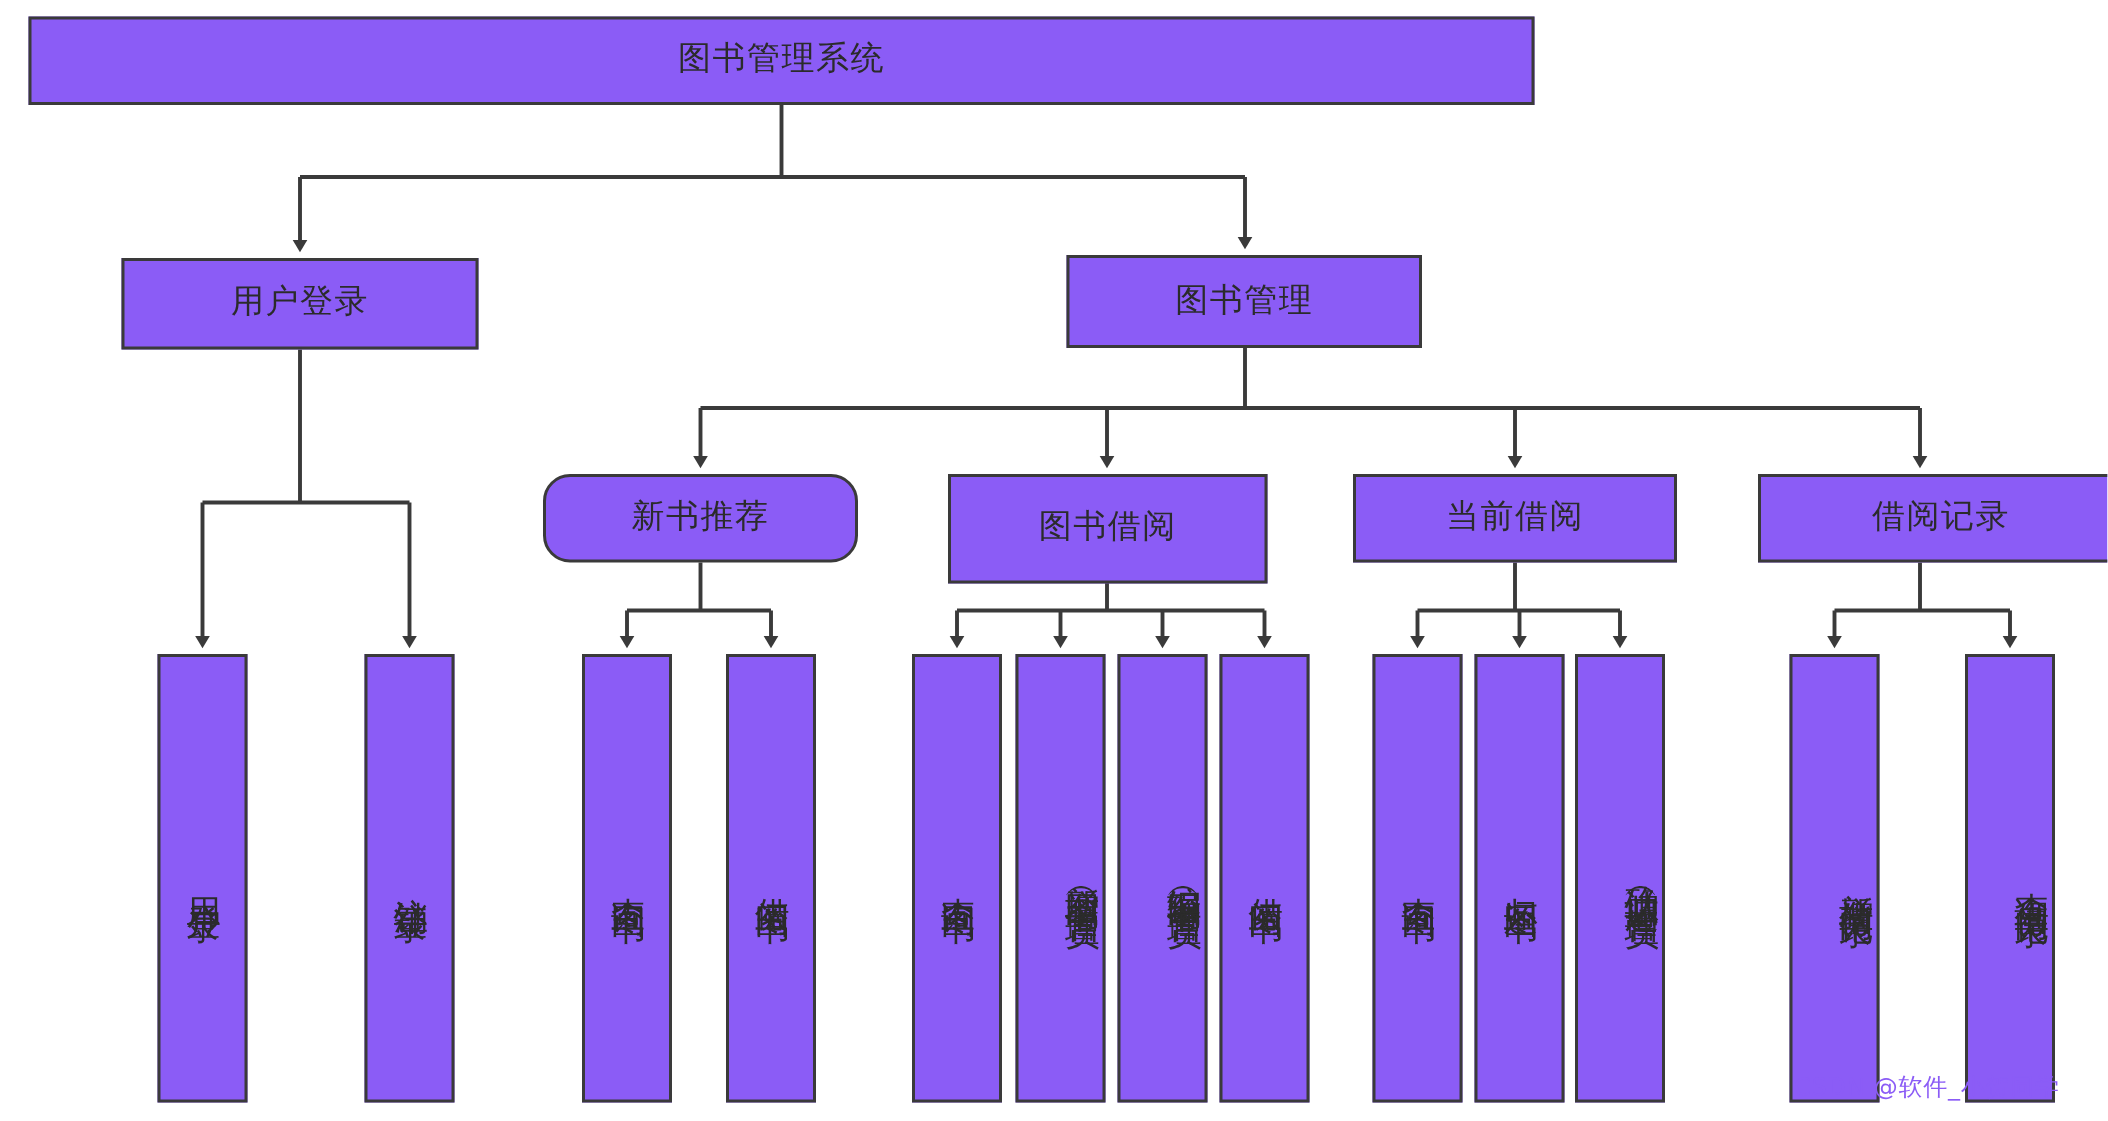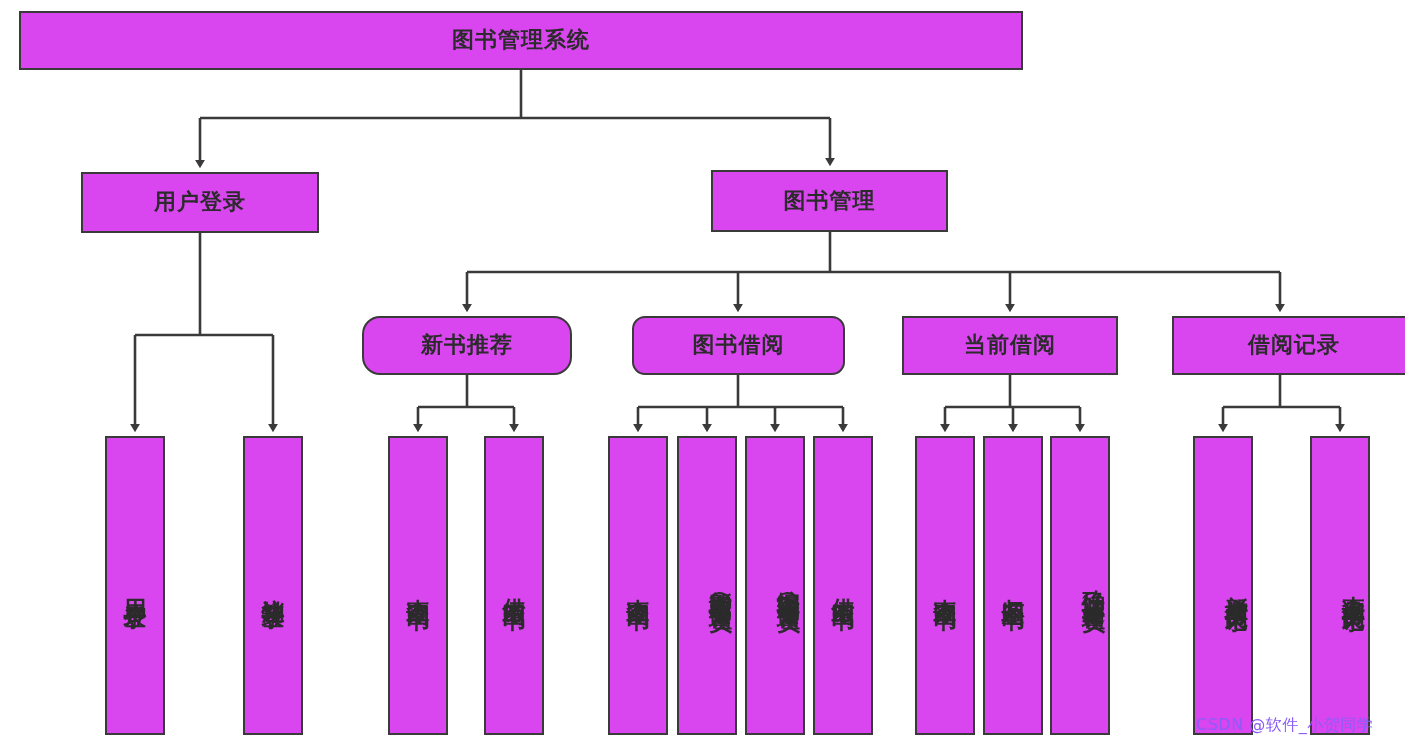--- a/index.html
+++ b/index.html
@@ -22,27 +22,26 @@
     position: absolute;
     left: 0;
     top: 0;
     width: 1405px;
     height: 747px;
   }
   .node {
     position: absolute;
     box-sizing: border-box;
     border: 2.5px solid #3a3a3a;
-    background: #d946ef;
+    background: #8b5cf6;
     display: flex;
     align-items: center;
     justify-content: center;
     color: #2b2b2b;
     z-index: 3;
-    font-weight: bold;
   }
   .node-h {
     font-size: 22px;
     letter-spacing: 1px;
     line-height: 1.2;
     white-space: nowrap;
   }
   .node-v {
     writing-mode: vertical-rl;
     text-orientation: upright;
@@ -124,21 +123,21 @@
       <path d="M1340,407 L1340,428" marker-end="url(#arrow)"></path>
     </g>
   </svg>
 
   <div class="node node-h" style="left: 19px; top: 11px; width: 1004px; height: 59px;">图书管理系统</div>
 
   <div class="node node-h" style="left: 81px; top: 172px; width: 238px; height: 61px;">用户登录</div>
   <div class="node node-h" style="left: 711px; top: 170px; width: 237px; height: 62px; text-align: center;">图书管理</div>
 
   <div class="node node-h" style="left: 362px; top: 316px; width: 210px; height: 59px; border-radius: 18px;">新书推荐</div>
-  <div class="node node-h" style="left: 632px; top: 316px; width: 213px; height: 59px; border-radius: 13px;">图书借阅</div>
+  <div class="node node-h" style="left: 632px; top: 316px; width: 213px; height: 73px;">图书借阅</div>
   <div class="node node-h" style="left: 902px; top: 316px; width: 216px; height: 59px;">当前借阅</div>
   <div class="node node-h" style="left: 1172px; top: 316px; width: 244px; height: 59px;">借阅记录</div>
 
   <div class="node node-v short" style="left: 105px; top: 436px; width: 60px; height: 299px;">用户登录</div>
   <div class="node node-v short" style="left: 243px; top: 436px; width: 60px; height: 299px;">注销登录</div>
   <div class="node node-v short" style="left: 388px; top: 436px; width: 60px; height: 299px;">查询图书</div>
   <div class="node node-v short" style="left: 484px; top: 436px; width: 60px; height: 299px;">借阅图书</div>
   <div class="node node-v short" style="left: 608px; top: 436px; width: 60px; height: 299px;">查询图书</div>
   <div class="node node-v" style="left: 677px; top: 436px; width: 60px; height: 299px;">新增图书（管理员）</div>
   <div class="node node-v" style="left: 745px; top: 436px; width: 60px; height: 299px;">编辑图书（管理员）</div>

